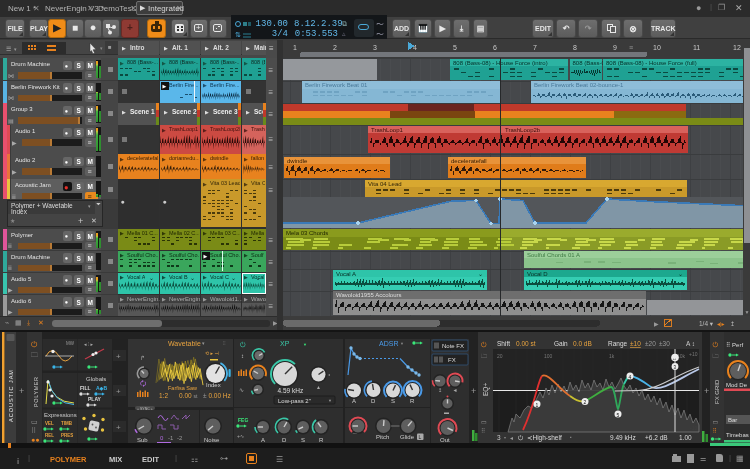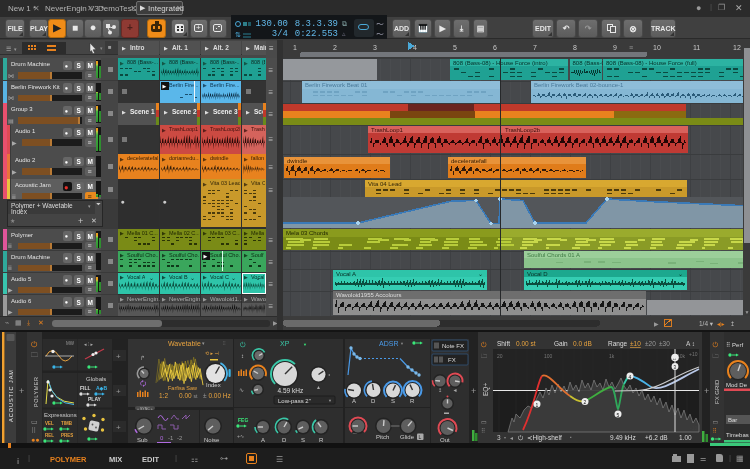--- a/index.html
+++ b/index.html
@@ -67,22 +67,22 @@
 
  <div class="abs" style="left:231px;top:-2.5px;width:156px;height:24.5px;background:#131619"></div>
  <div class="abs" style="left:235px;top:4px;width:6px;height:6px;border:1.2px solid #4aa9d8;border-radius:50%"></div>
  <div class="abs" style="left:243px;top:5px;width:4px;height:4px;background:#2e7f8a"></div>
  <div class="abs" style="left:248px;top:5px;width:3px;height:4px;background:#1e5a66"></div>
  <div class="tx" style="left:235px;top:14px;color:#4aa9d8;font-size:7px">⇅</div>
  <div class="abs" style="left:243px;top:16px;width:8px;height:2px;background:#1e4a55"></div>
  <div class="abs" style="left:243px;top:19px;width:8px;height:2px;background:#1e4a55"></div>
  <div class="tx" style="left:252px;top:1.5px;width:36px;text-align:right;color:#62b8e8;font-size:9px;font-family:'Liberation Mono',monospace">130.00</div>
  <div class="tx" style="left:252px;top:11.5px;width:36px;text-align:right;color:#62b8e8;font-size:9px;font-family:'Liberation Mono',monospace">3/4</div>
- <div class="tx" style="left:294px;top:1.5px;width:44px;text-align:right;color:#62b8e8;font-size:9px;font-family:'Liberation Mono',monospace">8.3.3.39</div>
- <div class="tx" style="left:294px;top:11.5px;width:44px;text-align:right;color:#62b8e8;font-size:9px;font-family:'Liberation Mono',monospace">0:22.553</div>
+ <div class="tx" style="left:294px;top:1.5px;width:44px;text-align:right;color:#62b8e8;font-size:9px;font-family:'Liberation Mono',monospace">8.12.2.39</div>
+ <div class="tx" style="left:294px;top:11.5px;width:44px;text-align:right;color:#62b8e8;font-size:9px;font-family:'Liberation Mono',monospace">0:53.553</div>
  <div class="tx" style="left:342px;top:3px;color:#8aa;font-size:7px">⧉</div>
  <div class="tx" style="left:342px;top:13px;color:#667;font-size:7px">▵</div>
  <div class="abs" style="left:354px;top:1.5px;width:20px;height:18px;background:#22282c;border-radius:3px"></div>
  <div class="abs" style="left:358px;top:7px;width:11px;height:6px;border:1.6px solid #4aa9d8;border-radius:3px"></div>
  <div class="tx" style="left:376px;top:2px;color:#99a;font-size:8px">〜</div>
  <div class="tx" style="left:376px;top:12px;color:#99a;font-size:8px">〜</div>
 
  <div class="tb corner" style="left:392px;width:19px"><span>ADD</span></div>
  <div class="tb" style="left:414px;width:18px"><span style="font-size:8px;top:4px">🎹</span></div>
  <div class="tb" style="left:434px;width:17px"><span style="font-size:8px;top:4px">▶</span></div>

